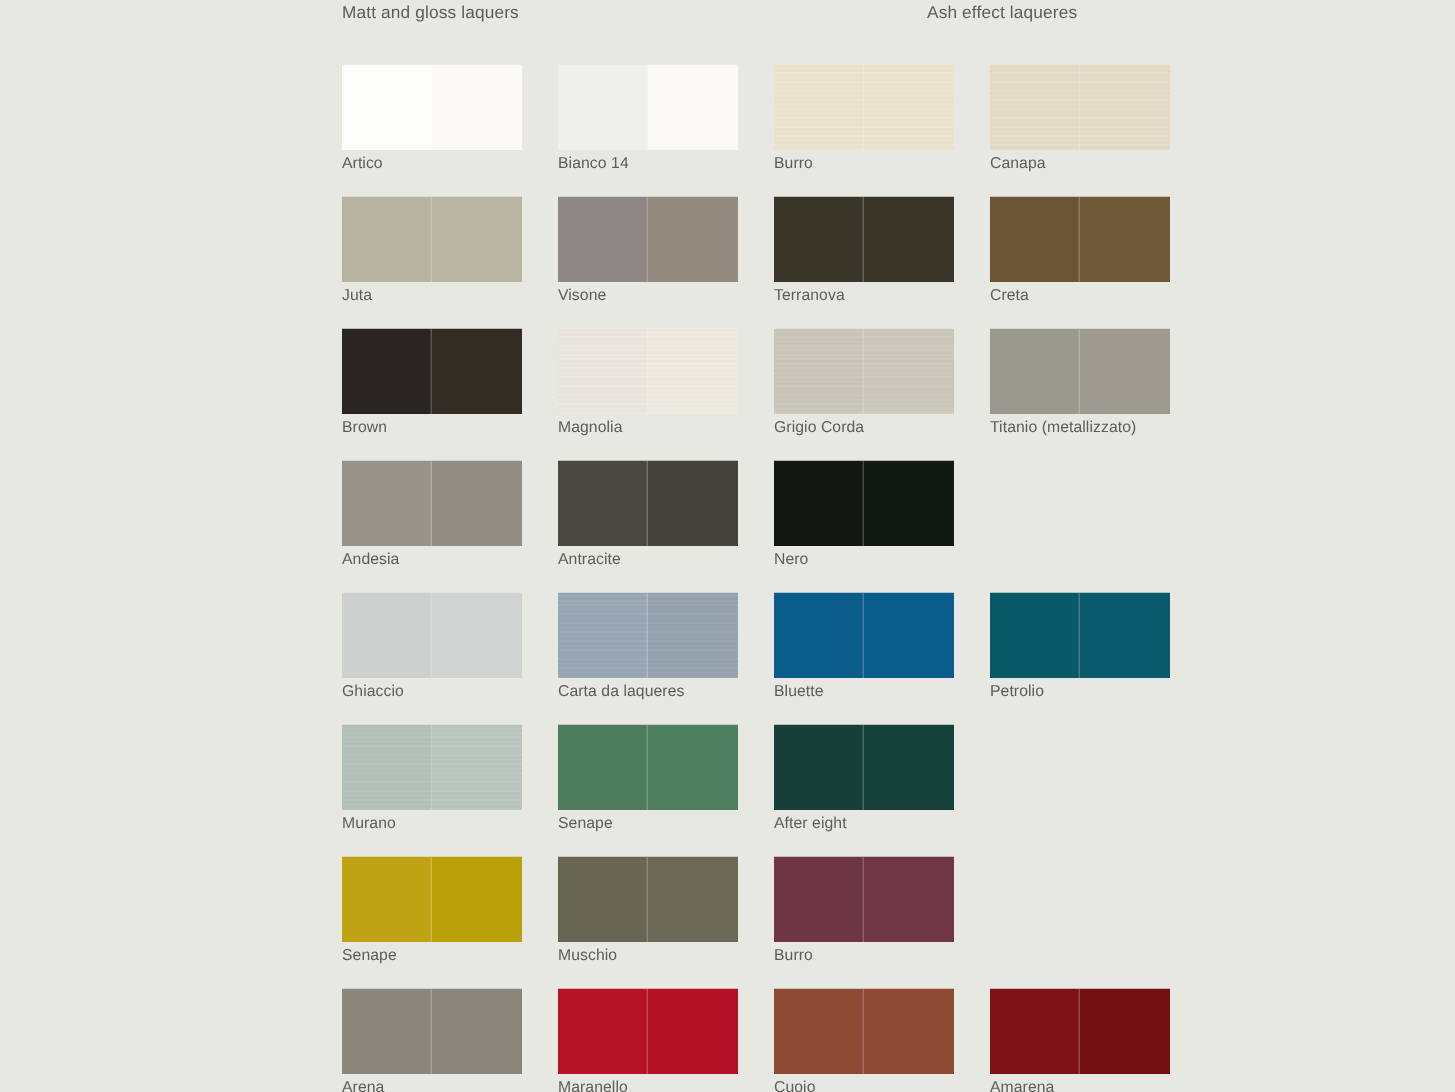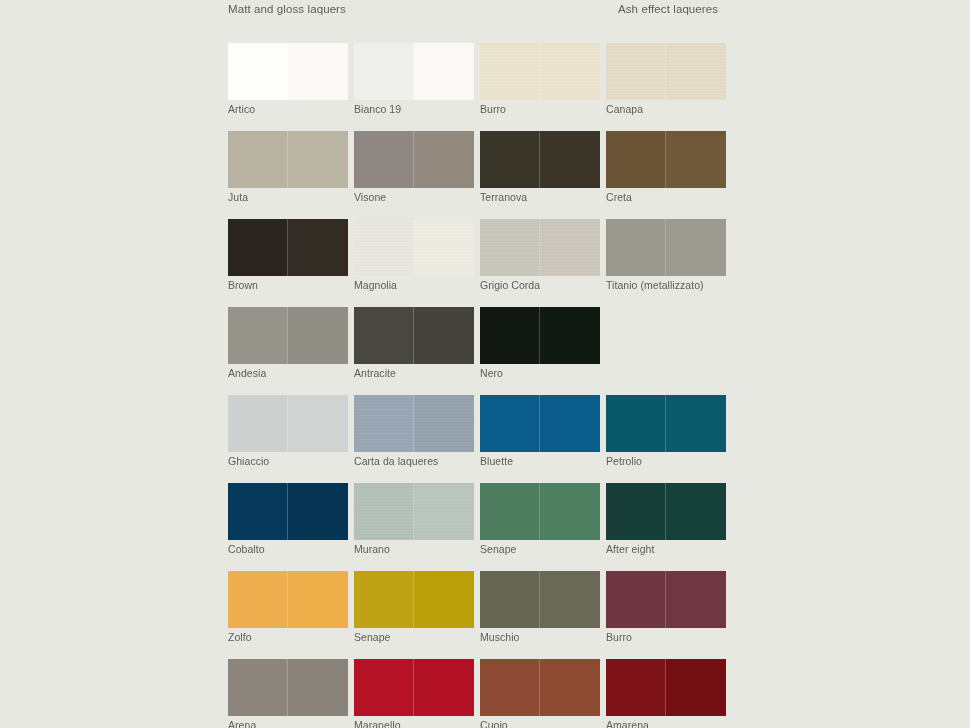--- a/index.html
+++ b/index.html
@@ -43,21 +43,21 @@
   
   .grid {
     position: absolute;
     left: 228px;
     top: 43px;
     width: 520px;
   }
 
   .swatch-row {
     display: flex;
-    gap: 6px;
+    gap: 24px;
     margin-bottom: 31px;
     height: 57px;
     position: relative;
   }
 
   .swatch-cell {
     width: 120px;
     position: relative;
   }
 
@@ -132,21 +132,21 @@
             <div class="seam"></div>
           </div>
           <div class="swatch-label">Artico</div>
         </div>
         <div class="swatch-cell">
           <div class="swatch-chip">
             <div class="half-left" style="background: rgb(239, 239, 235);"></div>
             <div class="half-right" style="background: rgb(250, 249, 245);"></div>
             <div class="seam"></div>
           </div>
-          <div class="swatch-label">Bianco 19</div>
+          <div class="swatch-label">Bianco 14</div>
         </div>
         <div class="swatch-cell">
           <div class="swatch-chip">
             <div class="half-left" style="background: rgb(236, 229, 207);"></div>
             <div class="half-right" style="background: rgb(236, 229, 207);"></div>
             <div class="seam"></div>
             <div class="grain"></div>
           </div>
           <div class="swatch-label">Burro</div>
         </div>
@@ -287,28 +287,20 @@
             <div class="half-left" style="background: rgb(10, 89, 105);"></div>
             <div class="half-right" style="background: rgb(11, 90, 107);"></div>
             <div class="seam"></div>
           </div>
           <div class="swatch-label">Petrolio</div>
         </div>
       </div>
       <div class="swatch-row">
         <div class="swatch-cell">
           <div class="swatch-chip">
-            <div class="half-left" style="background: rgb(6, 57, 90);"></div>
-            <div class="half-right" style="background: rgb(5, 53, 82);"></div>
-            <div class="seam"></div>
-          </div>
-          <div class="swatch-label">Cobalto</div>
-        </div>
-        <div class="swatch-cell">
-          <div class="swatch-chip">
             <div class="half-left" style="background: rgb(181, 193, 187);"></div>
             <div class="half-right" style="background: rgb(188, 198, 192);"></div>
             <div class="seam"></div>
             <div class="grain"></div>
           </div>
           <div class="swatch-label">Murano</div>
         </div>
         <div class="swatch-cell">
           <div class="swatch-chip">
             <div class="half-left" style="background: rgb(77, 125, 94);"></div>
@@ -322,28 +314,20 @@
             <div class="half-left" style="background: rgb(23, 62, 56);"></div>
             <div class="half-right" style="background: rgb(22, 64, 58);"></div>
             <div class="seam"></div>
           </div>
           <div class="swatch-label">After eight</div>
         </div>
       </div>
       <div class="swatch-row">
         <div class="swatch-cell">
           <div class="swatch-chip">
-            <div class="half-left" style="background: rgb(238, 176, 78);"></div>
-            <div class="half-right" style="background: rgb(238, 174, 74);"></div>
-            <div class="seam"></div>
-          </div>
-          <div class="swatch-label">Zolfo</div>
-        </div>
-        <div class="swatch-cell">
-          <div class="swatch-chip">
             <div class="half-left" style="background: rgb(191, 163, 20);"></div>
             <div class="half-right" style="background: rgb(186, 160, 9);"></div>
             <div class="seam"></div>
           </div>
           <div class="swatch-label">Senape</div>
         </div>
         <div class="swatch-cell">
           <div class="swatch-chip">
             <div class="half-left" style="background: rgb(103, 102, 84);"></div>
             <div class="half-right" style="background: rgb(106, 104, 87);"></div>

